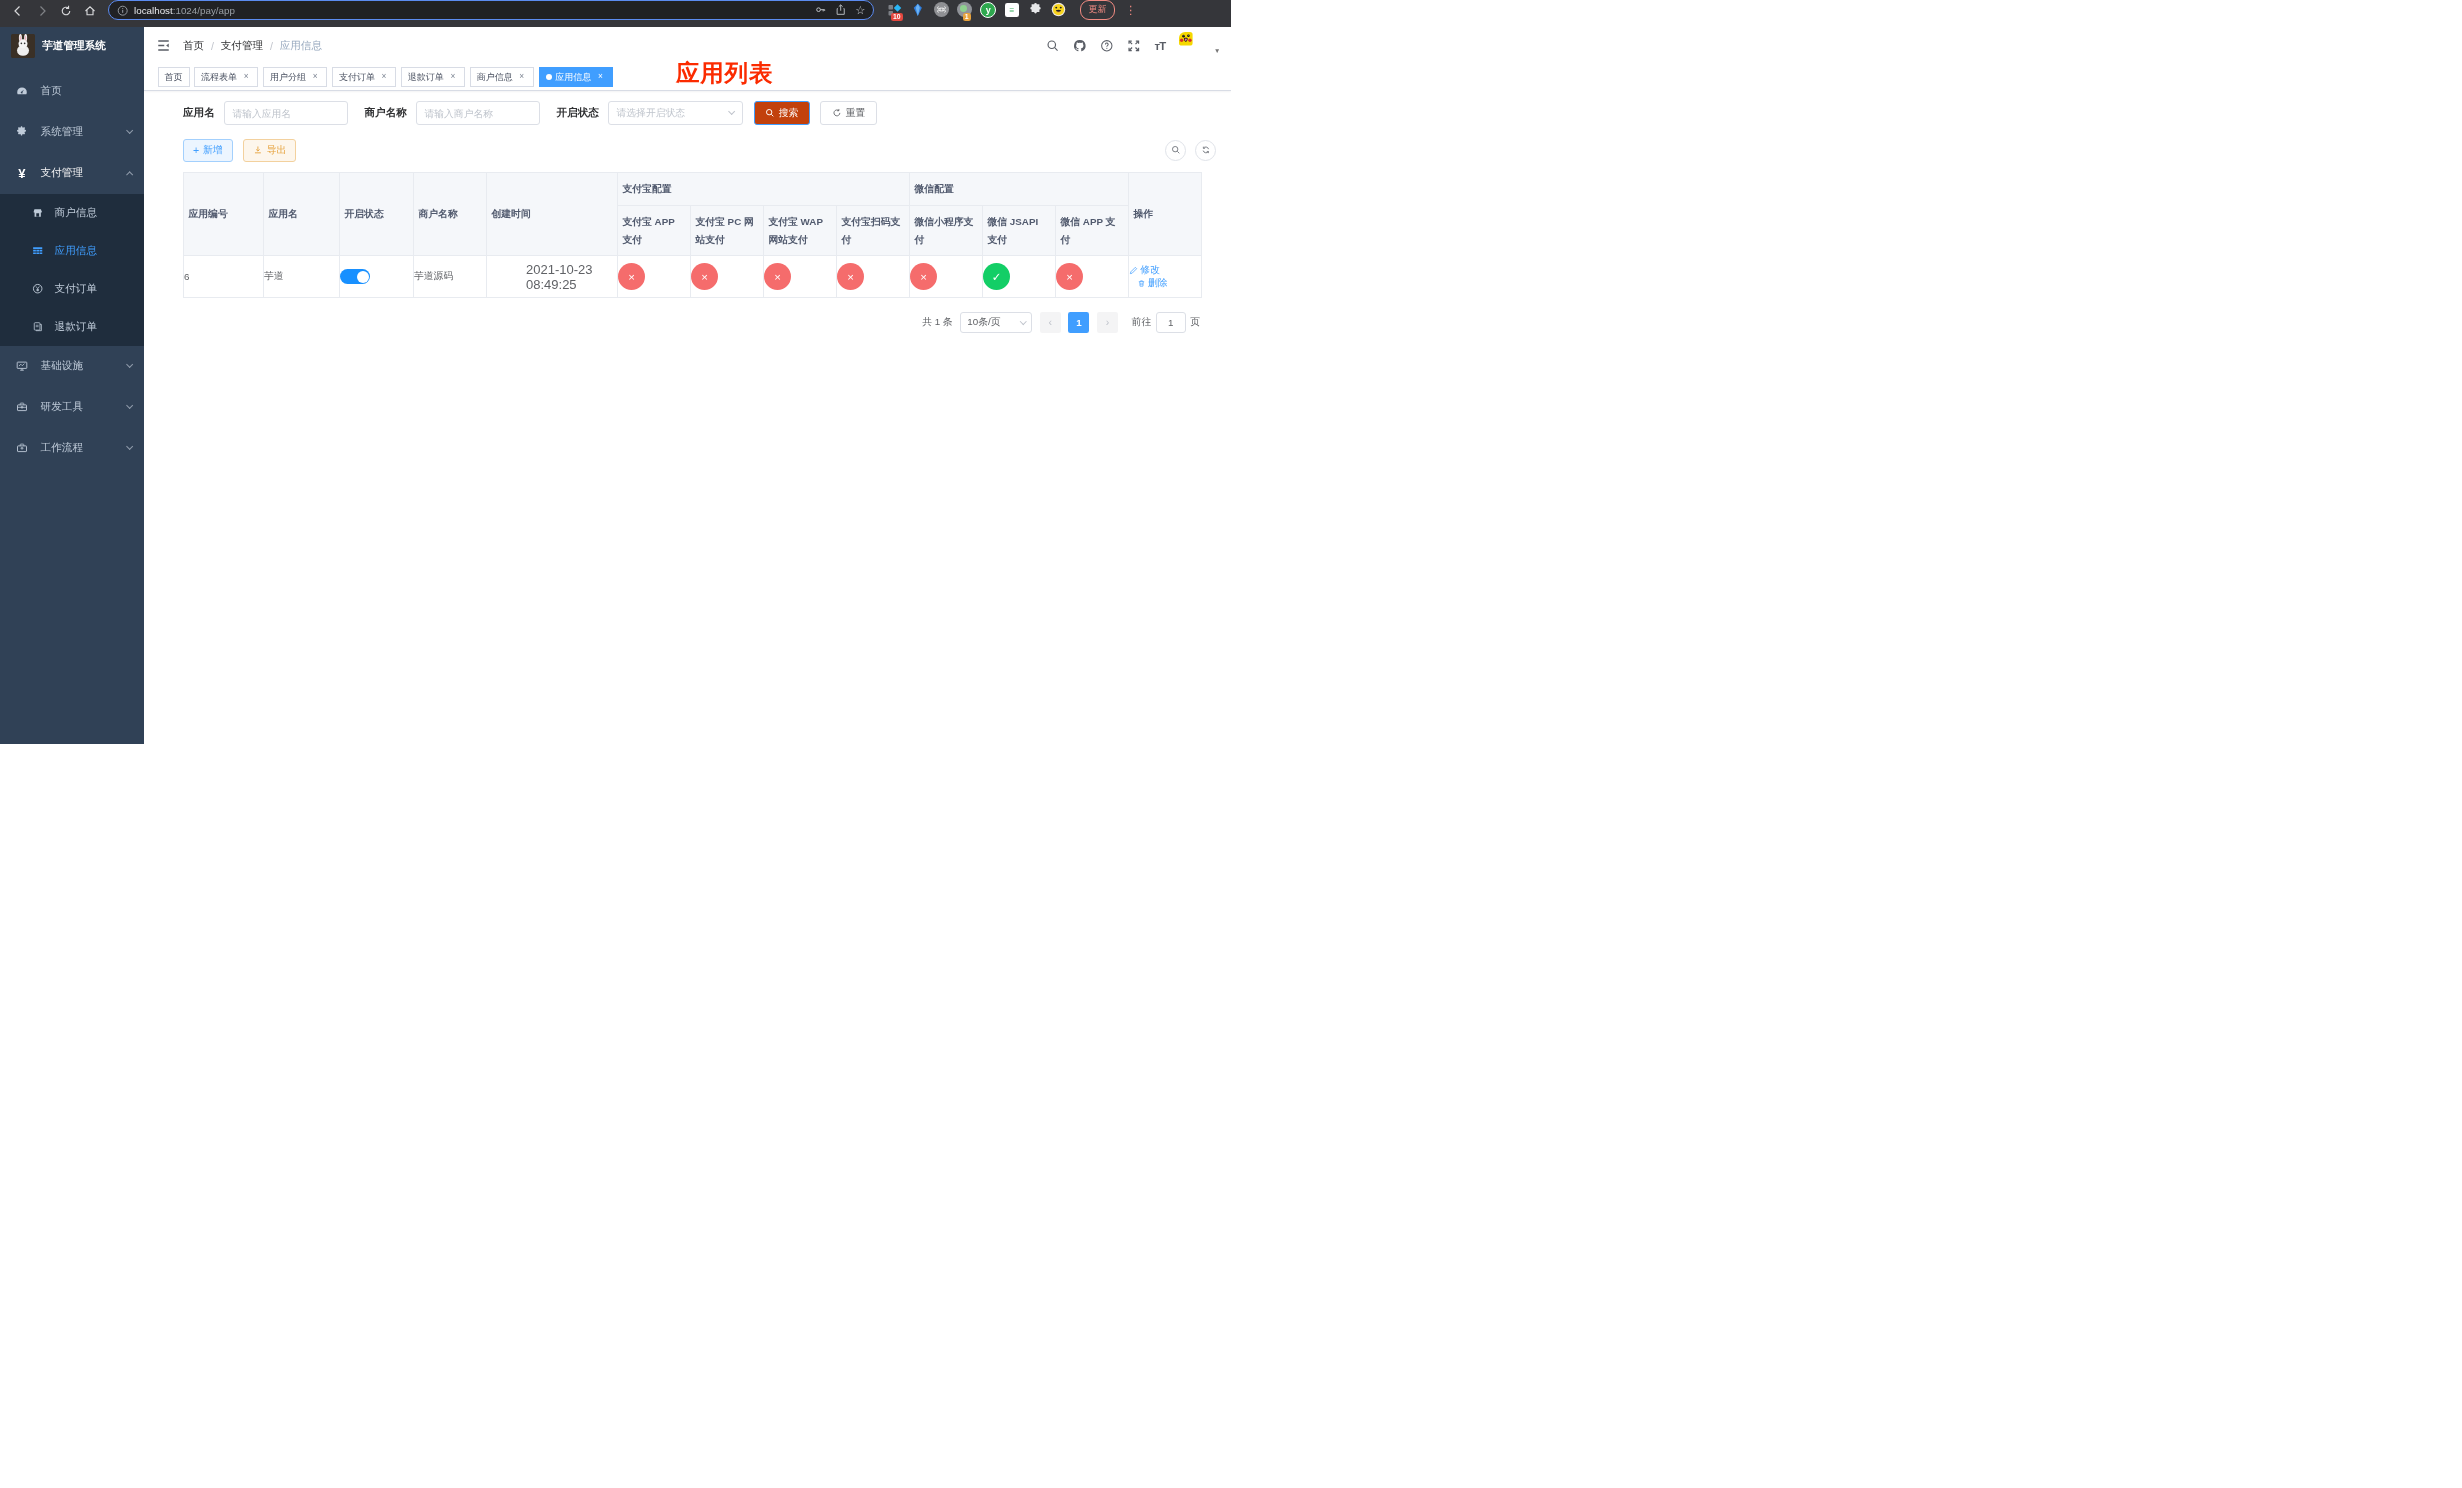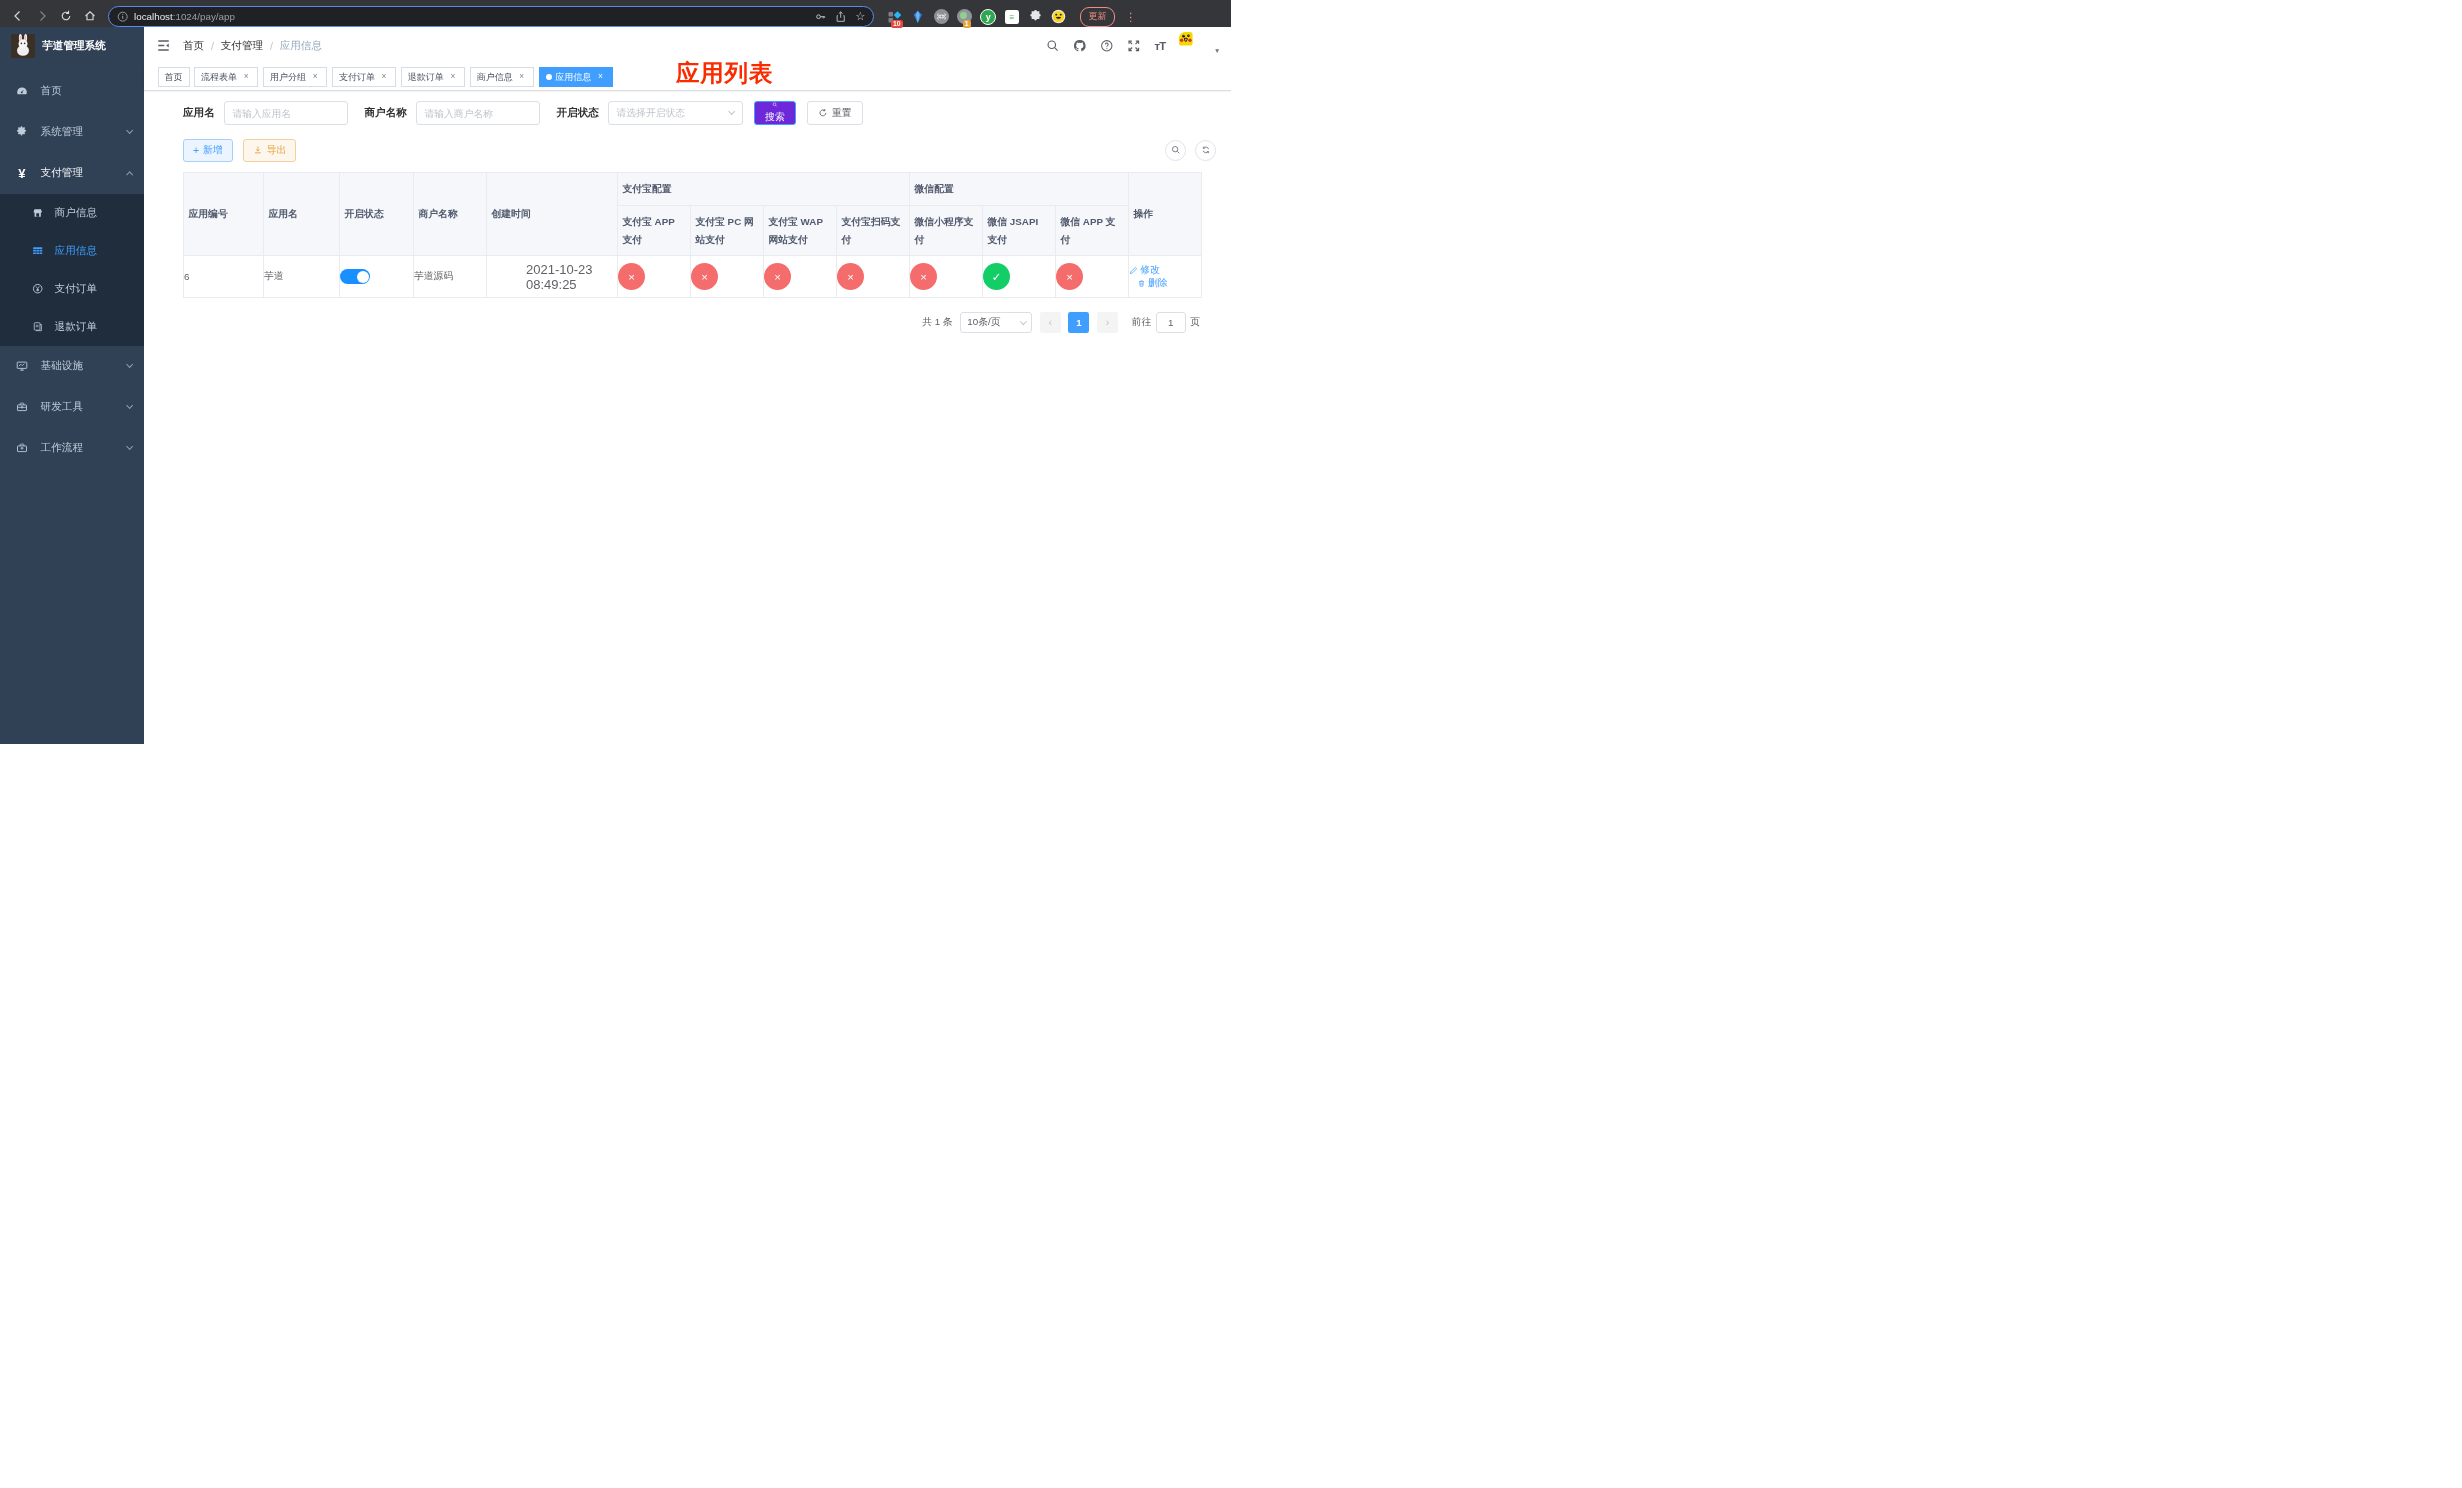--- a/index.html
+++ b/index.html
@@ -1,21 +1,21 @@
 <!DOCTYPE html>
 <html style="font-size:12px"><head>
 <meta charset="utf-8">
 <style>
   * { margin:0; padding:0; box-sizing:border-box; }
   html,body { width:1231px; height:744px; overflow:hidden;
     font-family:"Liberation Sans","DejaVu Sans",sans-serif; background:#fff; }
   .screen { position:relative; width:1231px; height:744px; }
 
   
-  .chrome-bar { height:26.5px; background:#35363a; display:flex; align-items:flex-end;
+  .chrome-bar { height:26.5px; background:#35363a; display:flex; align-items:flex-start;
     padding:0 7.6px; gap:3px; }
   .nav-btn { width:21px; height:21px; display:flex; align-items:center; justify-content:center;
     color:#d7d8da; font-size:12px; border-radius:50%; flex:0 0 auto; }
   .nav-btn.dim { color:#808387; }
   .nav-btn svg { width:12px; height:12px; }
   .url-pill { height:20.4px; flex:0 0 766px; margin-left:4.5px; background:#202124;
     border:1.5px solid #5b8bf0; border-radius:10.6px; display:flex; align-items:center;
     padding:0 7.6px; gap:6px; }
   .url-pill .info { color:#9aa0a6; }
   .url-text { font-size:9.8px; color:#e8eaed; flex:1; white-space:nowrap; }
@@ -103,21 +103,21 @@
   .f-input::placeholder { color:#bfc4cc; }
   .f-select { width:135px; height:24px; border:0.8px solid #dcdfe6; border-radius:3px;
     display:flex; align-items:center; padding:0 7.6px; color:#bfc4cc; font-size:9.8px;
     justify-content:space-between; margin-right:10.6px; cursor:pointer; }
   .f-select .chev2 { width:5.3px; height:5.3px; border-right:1px solid #c0c4cc;
     border-bottom:1px solid #c0c4cc; transform:rotate(45deg); margin-top:-3px; }
   .btn { height:24px; border-radius:3px; font-size:9.8px; display:inline-flex; align-items:center;
     gap:3.8px; padding:0 10.6px; cursor:pointer; border:0.8px solid #dcdfe6; background:#fff;
     color:#606266; white-space:nowrap; }
   .btn svg { width:9.8px; height:9.8px; }
-  .btn.primary { background:#6d28d9; border-color:#409eff; color:#fff;flex-direction:column; }
+  .btn.primary { background:#c2410c; border-color:#409eff; color:#fff; }
   .btn.sm { height:23px; padding:0 9px; }
   .btn.plain-blue { background:#ecf5ff; border-color:#a3d0fd; color:#409eff; margin-right:10.6px; }
   .btn.plain-yellow { background:#fdf6ec; border-color:#f3d19e; color:#e6a23c; }
   .toolbar-row { display:flex; align-items:center; margin-bottom:10.6px; }
   .tool-right { margin-left:auto; display:flex; gap:9px; }
   .circle-btn { width:21px; height:21px; border:0.8px solid #e0e3e9; border-radius:50%;
     display:flex; align-items:center; justify-content:center; color:#6b6f76; background:#fff; cursor:pointer; }
   .circle-btn svg { width:9.8px; height:9.8px; }
 
   

